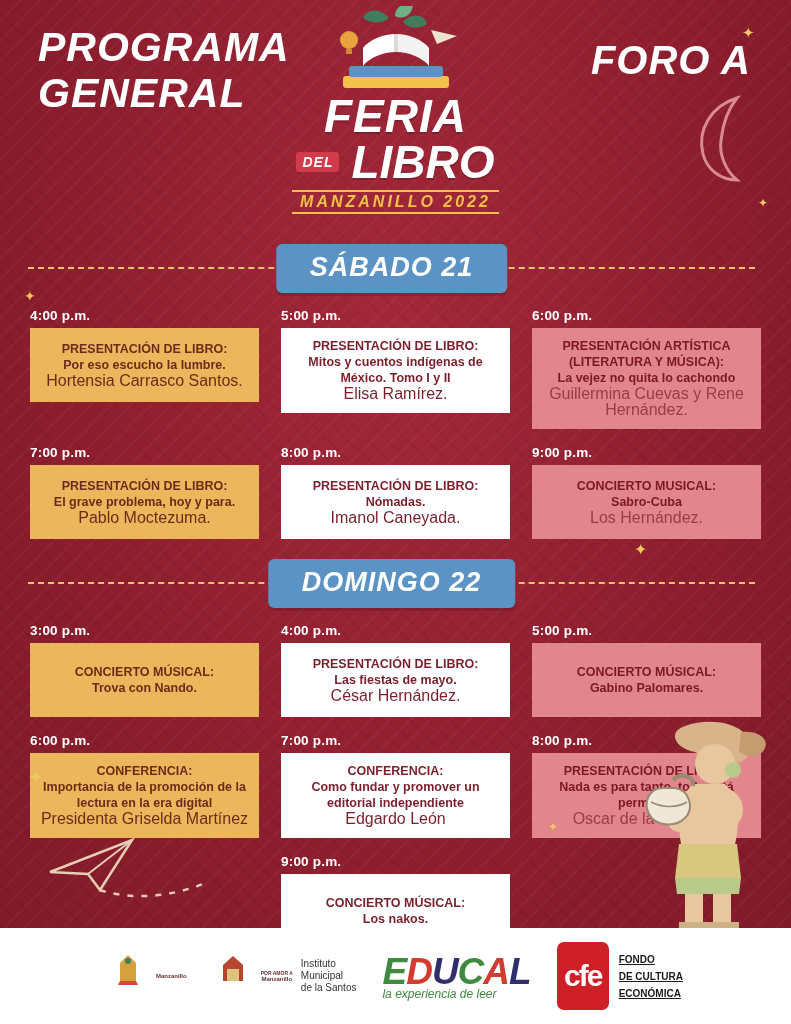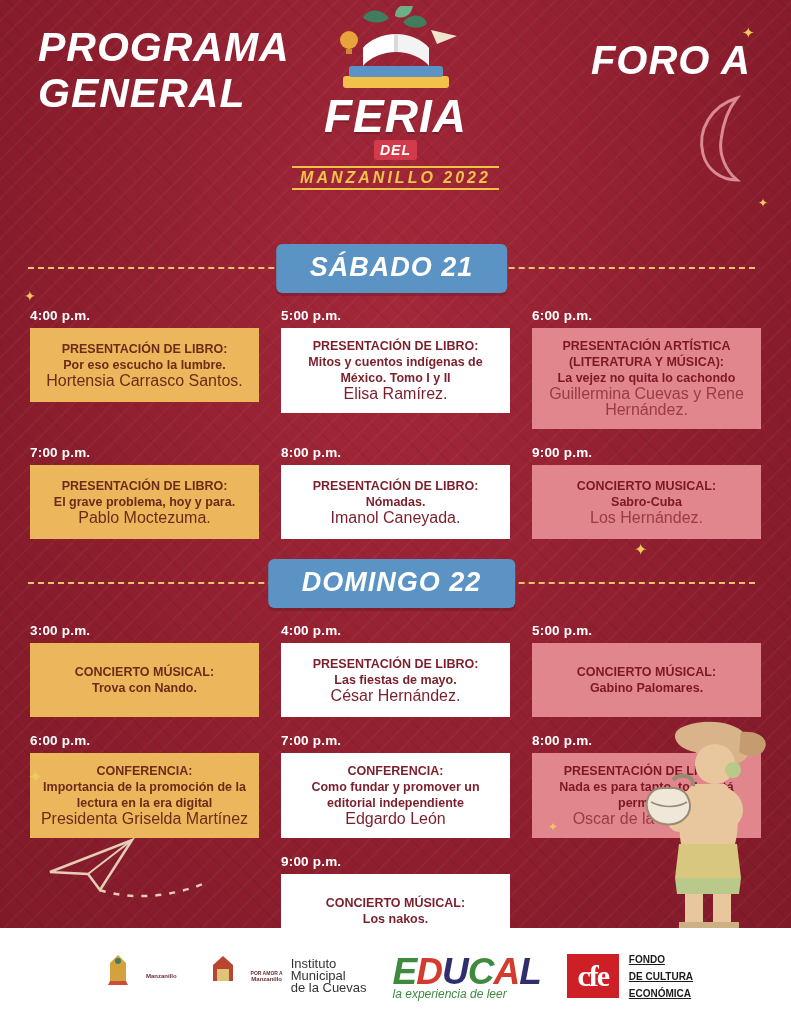--- a/index.html
+++ b/index.html
@@ -116,32 +116,32 @@
 
   
   .footer {
     position:absolute; left:0; right:0; bottom:0; height: 96px;
     background:#fff;
     display:flex; align-items:center; justify-content:center; gap: 26px;
   }
   .f-item { display:flex; align-items:center; gap:8px; }
   .f-crest { width:40px; height:46px; position:relative; }
   .crest-label { font-size:6px; text-align:center; color:#6a3030; font-weight:bold; }
-  .inst { font-size:13px; color:#333; line-height:12px; }
+  .inst { font-size:10px; color:#333; line-height:12px; }
   .educal { text-align:left; }
   .educal .word { font-size:37px; font-weight:bold; font-style:italic; letter-spacing:-1px; }
   .educal .word .g { color:#3f8a3f; }
   .educal .word .r { color:#d23b2e; }
   .educal .word .b { color:#2f2f6e; }
   .educal .tag { font-size:12px; color:#3f8a3f; font-style:italic; margin-top:-6px; }
   .fce { display:flex; align-items:center; gap:10px; }
   .fce-mark {
-    width:52px; height:44px; background:#cf1f26; color:#fff;
-    font-family:Liberation Serif, serif; font-size:30px; font-weight:bold;
-    display:flex; align-items:center; justify-content:center; letter-spacing:-2px;
+    width:52px; height:68px; background:#cf1f26; color:#fff;
+    font-family:Liberation Sans, sans-serif; font-size:30px; font-weight:bold;
+    display:flex; align-items:center; justify-content:center; letter-spacing:-2px;border-radius:7px;
   }
   .fce-text { font-size:10px; font-weight:bold; color:#1b1b1b; line-height:17px;text-decoration:underline; }
 </style>
 </head>
 <body>
 
 <div class="poster">
 
   <div class="header">
 
@@ -177,20 +177,21 @@
           <rect x="72" y="70" width="106" height="12" rx="3" fill="#f2c14a"></rect>
           <rect x="78" y="60" width="94" height="11" rx="3" fill="#5b93c4"></rect>
           <path d="M125 28 C112 28 98 34 92 42 L92 60 C98 52 112 46 125 46 Z" fill="#ffffff"></path>
           <path d="M125 28 C138 28 152 34 158 42 L158 60 C152 52 138 46 125 46 Z" fill="#f3f3f3"></path>
           <rect x="123" y="28" width="4" height="18" fill="#d9d9d9"></rect>
         </svg>
       </div>
       <div class="feria">FERIA</div>
       <div class="libro-row">
         <span class="del">DEL</span>
+        <span class="libro">LIBRO</span>
       </div>
       <div class="manzanillo">MANZANILLO 2022</div>
     </div>
   </div>
 
   <div class="day-wrap">
     <div class="day-line"></div>
     <div class="day-badge">SÁBADO 21</div>
   </div>
 
@@ -376,21 +377,21 @@
           <path d="M14 16 L26 16 L26 28 L14 28 Z" fill="#e0c27a"></path>
         </svg>
       </div>
       <div style="text-align:center;">
         <div class="crest-label" style="font-size:5px;">POR AMOR A</div>
         <div class="crest-label">Manzanillo</div>
       </div>
       <div class="inst">
         <div>Instituto</div>
         <div>Municipal</div>
-        <div>de la Cuevas</div>
+        <div>de la Santos</div>
       </div>
     </div>
 
     <div class="educal">
       <div class="word">
         <span class="g">E</span><span class="r">D</span><span class="b">U</span><span class="g">C</span><span class="r">A</span><span class="b">L</span>
       </div>
       <div class="tag">la experiencia de leer</div>
     </div>
 

